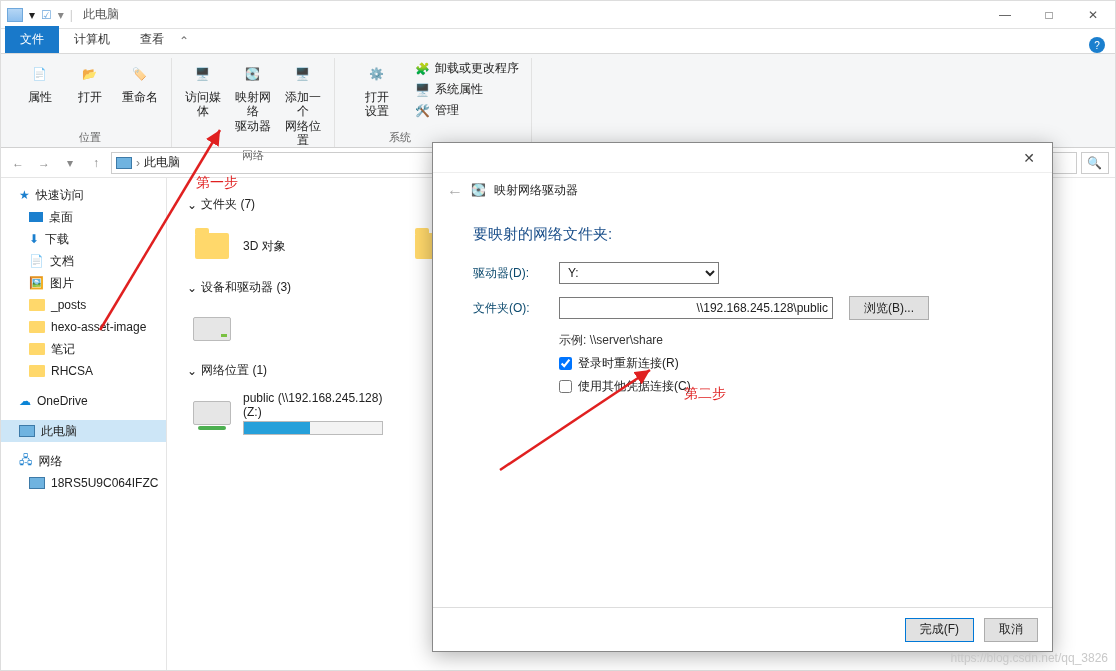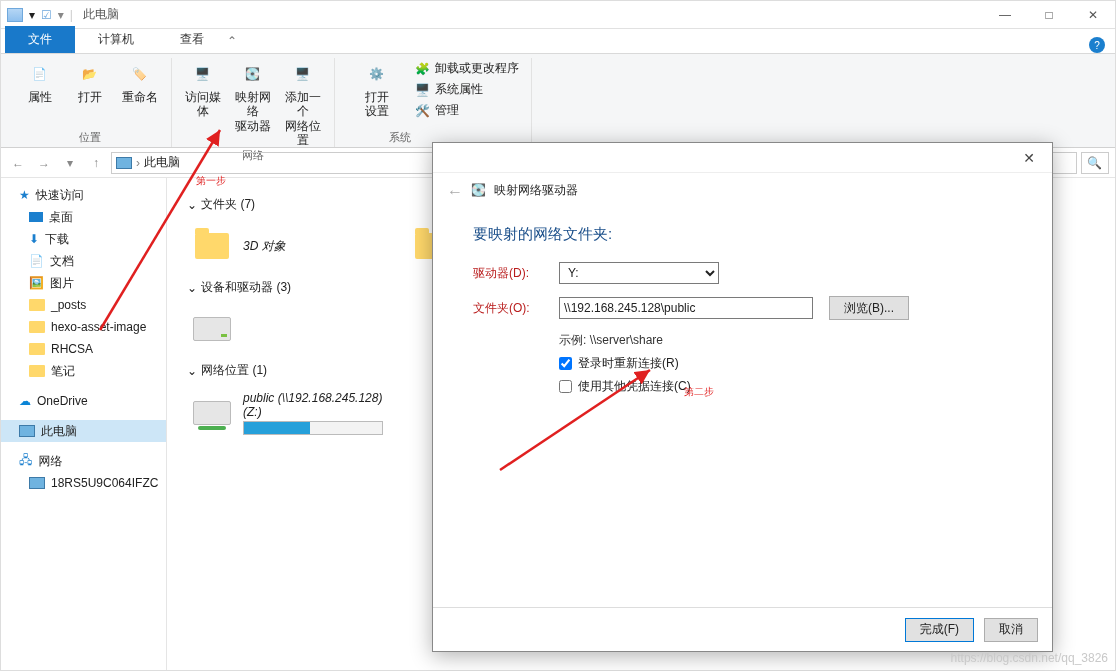--- a/index.html
+++ b/index.html
@@ -6,21 +6,21 @@
 body{background:#fff;width:1116px;height:671px;position:relative;overflow:hidden;}
 .win{width:1116px;height:671px;border:1px solid #ddd;display:flex;flex-direction:column;}
 .titlebar{height:28px;background:#fff;display:flex;align-items:center;border-bottom:1px solid #e1e1e1;}
 .tb-left{display:flex;align-items:center;gap:6px;padding-left:6px;}
 .tb-icon{width:16px;height:14px;background:linear-gradient(#b5d6f5,#8fc0ee);border:1px solid #6fa8dc;}
 .tb-check{display:inline-block;font-size:12px;color:#6fa8dc;}
 .tb-title{font-size:12px;margin-left:4px;color:#555;}
 .tb-right{margin-left:auto;display:flex;}
 .tb-btn{width:44px;height:28px;display:flex;align-items:center;justify-content:center;color:#555;}
 .tabs{height:25px;display:flex;align-items:flex-end;border-bottom:1px solid #d9d9d9;padding-left:4px;}
-.tab{padding:4px 22px;font-size:12px;color:#333;border:1px solid transparent;cursor:default;}
+.tab{padding:4px 14px;font-size:12px;color:#333;border:1px solid transparent;cursor:default;}
 .tab.active{background:#1979ca;color:#fff;}
 .help-icon{margin-left:auto;margin-right:10px;width:16px;height:16px;border-radius:50%;background:#1b7fce;color:#fff;display:flex;align-items:center;justify-content:center;font-size:10px;}
 .chev{margin-right:24px;color:#777;align-self:center;}
 .ribbon{height:94px;background:#f5f6f7;border-bottom:1px solid #d1d1d1;display:flex;padding:4px 0 0 8px;}
 .group{display:flex;flex-direction:column;align-items:center;border-right:1px solid #e2e2e2;padding:0 8px;}
 .group-row{display:flex;gap:4px;}
 .rbtn{display:flex;flex-direction:column;align-items:center;width:46px;padding-top:2px;gap:2px;font-size:11px;color:#444;text-align:center;line-height:1.2;}
 .rbtn .ic{width:28px;height:28px;display:flex;align-items:center;justify-content:center;}
 .group-label{font-size:11px;color:#666;margin-top:auto;margin-bottom:2px;}
 .small-list{display:flex;flex-direction:column;gap:4px;padding:2px 4px;justify-content:flex-start;}
@@ -34,44 +34,44 @@
 .sidebar{width:166px;border-right:1px solid #e5e5e5;overflow:auto;padding:6px 0;}
 .side-item{display:flex;align-items:center;gap:6px;height:22px;padding-left:18px;font-size:12px;}
 .side-item.lvl1{padding-left:28px;}
 .side-item.sel{background:#cde6f7;}
 .sic-star{color:#1b7fce;}
 .content{flex:1;overflow:auto;padding:10px 20px;}
 .section-hdr{display:flex;align-items:center;gap:4px;margin:8px 0;color:#13417b;}
 .grid{display:flex;flex-wrap:wrap;gap:4px 20px;}
 .item{width:200px;display:flex;align-items:center;gap:10px;padding:4px;}
 .item .ficon{width:42px;height:42px;display:flex;align-items:center;justify-content:center;}
-.item .meta{display:flex;flex-direction:column;font-style:italic;}
+.item .meta{display:flex;flex-direction:column;}
 .bar{width:140px;height:14px;border:1px solid #bbb;margin-top:2px;background:#f3f3f3;position:relative;}
 .bar>span{position:absolute;left:0;top:0;bottom:0;background:#26a0da;}
 .status{height:22px;border-top:1px solid #e5e5e5;display:flex;align-items:center;padding:0 10px;font-size:11px;color:#444;justify-content:space-between;}
 .status-right{display:flex;gap:6px;align-items:center;}
 .view-icon{width:20px;height:16px;border:1px solid #aaa;}
 
 .dialog{position:absolute;left:432px;top:142px;width:621px;height:510px;background:#fff;border:1px solid #888;box-shadow:0 4px 20px rgba(0,0,0,.3);display:flex;flex-direction:column;}
 .dlg-title{height:30px;display:flex;align-items:center;padding:0 8px;border-bottom:1px solid #eee;}
 .dlg-close{margin-left:auto;font-size:14px;color:#444;width:30px;text-align:center;}
 .dlg-head{display:flex;align-items:center;gap:8px;padding:8px 14px;}
 .dlg-body{flex:1;padding:10px 40px 10px 40px;}
 .dlg-h1{color:#1b4f8a;font-size:15px;margin:8px 0 18px;}
 .dlg-p{font-size:12px;margin-bottom:18px;}
 .formrow{display:flex;align-items:center;gap:16px;margin-bottom:12px;}
-.formrow label{width:70px;color:#b91c1c;}
+.formrow label{width:70px;color:#0c4a6e;}
 select,input.combo{height:22px;border:1px solid #7a7a7a;padding:0 4px;font-size:12px;background:#fff;}
 .btn{height:24px;padding:0 14px;border:1px solid #adadad;background:#e1e1e1;font-size:12px;}
 .chkrow{display:flex;align-items:center;gap:6px;margin:6px 0 6px 86px;font-size:12px;}
 .link{color:#0066cc;text-decoration:underline;margin-left:86px;display:inline-block;margin-top:4px;}
 .example{margin-left:86px;font-size:12px;color:#333;margin-bottom:6px;}
 .dlg-foot{height:44px;border-top:1px solid #ddd;display:flex;align-items:center;justify-content:flex-end;gap:10px;padding:0 14px;}
 
-.anno{position:absolute;color:#e02020;font-size:10px;font-weight:500;pointer-events:none;}
+.anno{position:absolute;color:#e02020;font-size:14px;font-weight:500;pointer-events:none;}
 .arrow{position:absolute;pointer-events:none;}
 .watermark{position:absolute;right:8px;bottom:6px;color:#c9c9c9;font-size:12px;}
 
 .folder{width:34px;height:26px;background:#ffd86b;border-radius:2px;position:relative;}
 .folder:before{content:"";position:absolute;left:0;top:-5px;width:14px;height:6px;background:#ffd86b;border-radius:2px 2px 0 0;}
 .drive{width:38px;height:24px;background:#e6e6e6;border:1px solid #bbb;border-radius:2px;position:relative;}
 .drive:after{content:"";position:absolute;right:3px;bottom:3px;width:6px;height:3px;background:#7ac142;}
 .netdrive{width:38px;height:24px;background:#e6e6e6;border:1px solid #bbb;border-radius:2px;position:relative;}
 .netdrive:after{content:"";position:absolute;left:4px;bottom:-6px;width:28px;height:4px;background:#4caf50;border-radius:2px;}
 .pc{width:16px;height:12px;background:#6fb3e0;border:1px solid #3d7aa8;display:inline-block;}
@@ -208,25 +208,25 @@
       <div class="side-item lvl1">
           <span class="sfolder"></span>
           <span>_posts</span>
         </div>
       <div class="side-item lvl1">
           <span class="sfolder"></span>
           <span>hexo-asset-image</span>
         </div>
       <div class="side-item lvl1">
           <span class="sfolder"></span>
+          <span>笔记</span>
+        </div>
+      <div class="side-item lvl1">
+          <span class="sfolder"></span>
           <span>RHCSA</span>
-        </div>
-      <div class="side-item lvl1">
-          <span class="sfolder"></span>
-          <span>笔记</span>
         </div>
       <div style="height:8px"></div>
       <div class="side-item">
           <span style="color:#0a84d6">☁</span>
           <span>OneDrive</span>
         </div>
       <div style="height:8px"></div>
       <div class="side-item sel">
           <span class="pc"></span>
           <span>此电脑</span>
@@ -323,21 +323,21 @@
 
     <div class="formrow">
       <label>驱动器(D):</label>
       <select style="width:160px">
         <option>Y:</option>
       </select>
     </div>
 
     <div class="formrow">
       <label>文件夹(O):</label>
-      <input class="combo" style="width: 254px;" value="\\192.168.245.128\public">
+      <input class="combo" style="width: 274px; text-align: right;" value="\\192.168.245.128\public">
       <button class="btn">浏览(B)...</button>
     </div>
 
     <div class="example">示例: \\server\share</div>
 
     <div class="chkrow">
       <input type="checkbox" checked="" style="">
       <span>登录时重新连接(R)</span>
     </div>
     <div class="chkrow">

